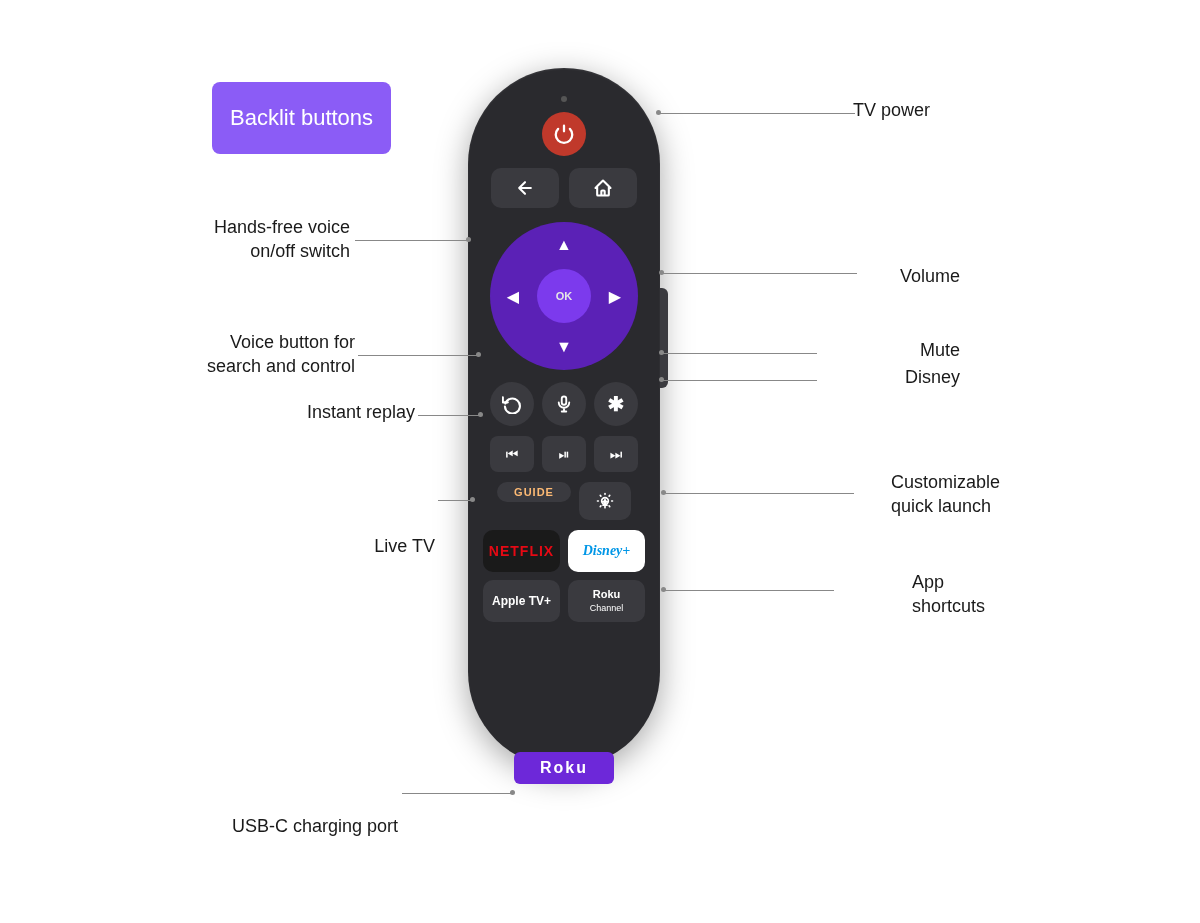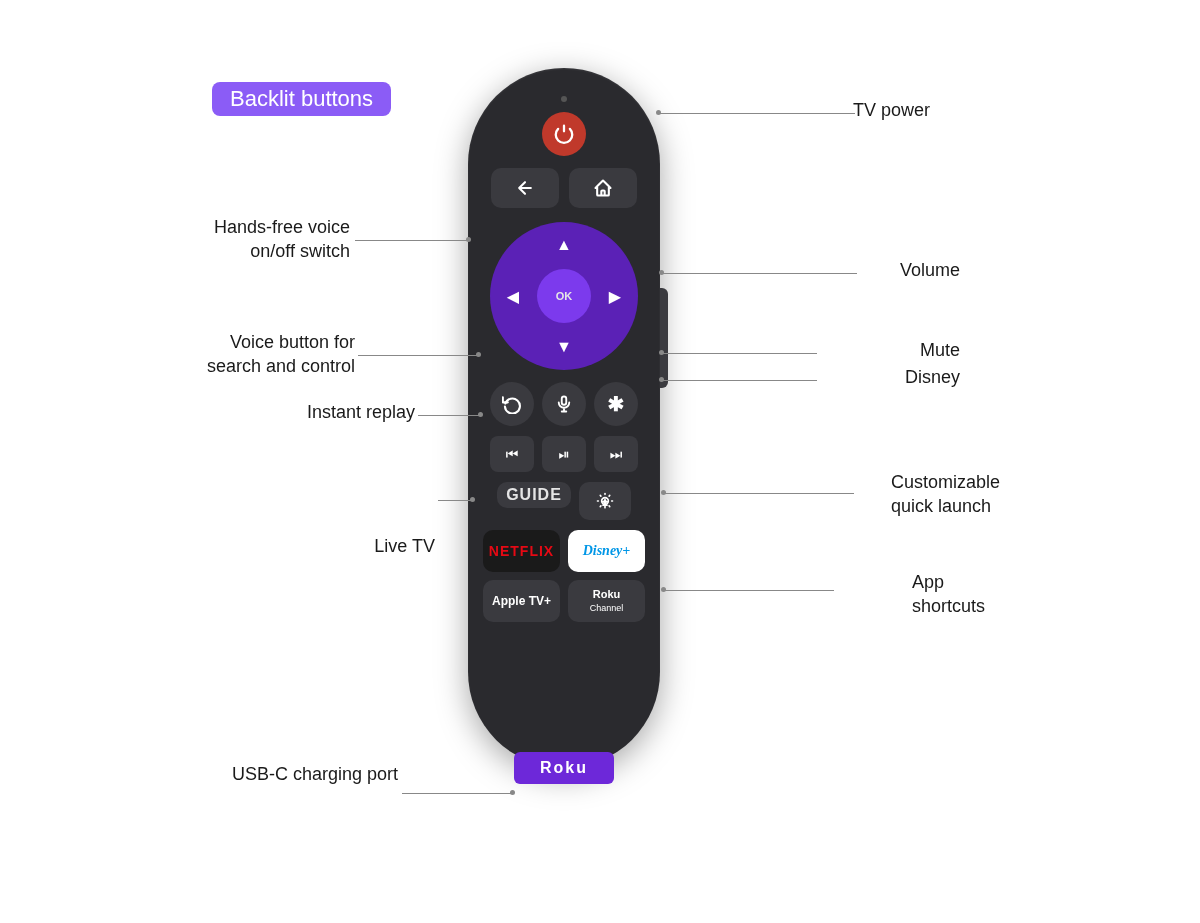--- a/index.html
+++ b/index.html
@@ -12,21 +12,21 @@
       overflow: hidden;
     }
 
     
     .backlit-badge {
       position: absolute;
       top: 82px;
       left: 212px;
       background: #8B5CF6;
       color: white;
-      padding: 4px 18px;
+      padding: 23px 18px;
       border-radius: 8px;
       font-size: 22px;
       font-weight: 500;
     }
 
     
     .label {
       position: absolute;
       font-size: 18px;
       color: #1a1a1a;
@@ -203,28 +203,28 @@
 
     
     .guide-row {
       display: flex;
       gap: 8px;
       margin-bottom: 10px;
     }
 
     .btn-guide {
       width: 74px;
-      height: 26px;
+      height: 20px;
       background: #3a3a3f;
       border-radius: 10px;
       display: flex;
       align-items: center;
       justify-content: center;
-      color: #e5e5e5;
-      font-size: 16px;
+      color: #fdba74;
+      font-size: 11px;
       font-weight: 600;
       letter-spacing: 1px;
       cursor: pointer;
     }
 
     .btn-launch {
       width: 52px;
       height: 38px;
       background: #3a3a3f;
       border-radius: 10px;
@@ -411,21 +411,21 @@
 <div class="label" style="top:98px; right:270px; text-align:left;">TV power</div>
 
 <div class="ann-line-h" style="top:113px; left:660px; width:195px;"></div>
 <div class="ann-dot" style="top:110px; left:656px;"></div>
 
 <div class="label" style="top:215px; left:155px; text-align:right; width:195px;">Hands-free voice<br>on/off switch</div>
 
 <div class="ann-line-h" style="top:240px; left:355px; width:114px;"></div>
 <div class="ann-dot" style="top:237px; left:466px;"></div>
 
-<div class="label" style="top:258px; right:240px; text-align:left;">Volume</div>
+<div class="label" style="top:264px; right:240px; text-align:left;">Volume</div>
 
 <div class="ann-line-h" style="top:273px; left:662px; width:195px;"></div>
 <div class="ann-dot" style="top:270px; left:659px;"></div>
 
 <div class="label" style="top:330px; left:135px; text-align:right; width:220px;">Voice button for<br>search and control</div>
 
 <div class="ann-line-h" style="top:355px; left:358px; width:120px;"></div>
 <div class="ann-dot" style="top:352px; left:476px;"></div>
 
 <div class="label" style="top:338px; right:240px; text-align:left;">Mute</div>
@@ -451,16 +451,16 @@
 <div class="label" style="top:470px; right:200px; text-align:left;">Customizable<br>quick launch</div>
 
 <div class="ann-line-h" style="top:493px; left:664px; width:190px;"></div>
 <div class="ann-dot" style="top:490px; left:661px;"></div>
 
 <div class="label" style="top:570px; right:215px; text-align:left;">App<br>shortcuts</div>
 
 <div class="ann-line-h" style="top:590px; left:664px; width:170px;"></div>
 <div class="ann-dot" style="top:587px; left:661px;"></div>
 
-<div class="label" style="top:762px; left:148px; text-align:right; width:250px;">USB-C charging port</div>
+<div class="label" style="top:814px; left:148px; text-align:right; width:250px;">USB-C charging port</div>
 
 <div class="ann-line-h" style="top:793px; left:402px; width:110px;"></div>
 <div class="ann-dot" style="top:790px; left:510px;"></div>
 
 </body></html>

